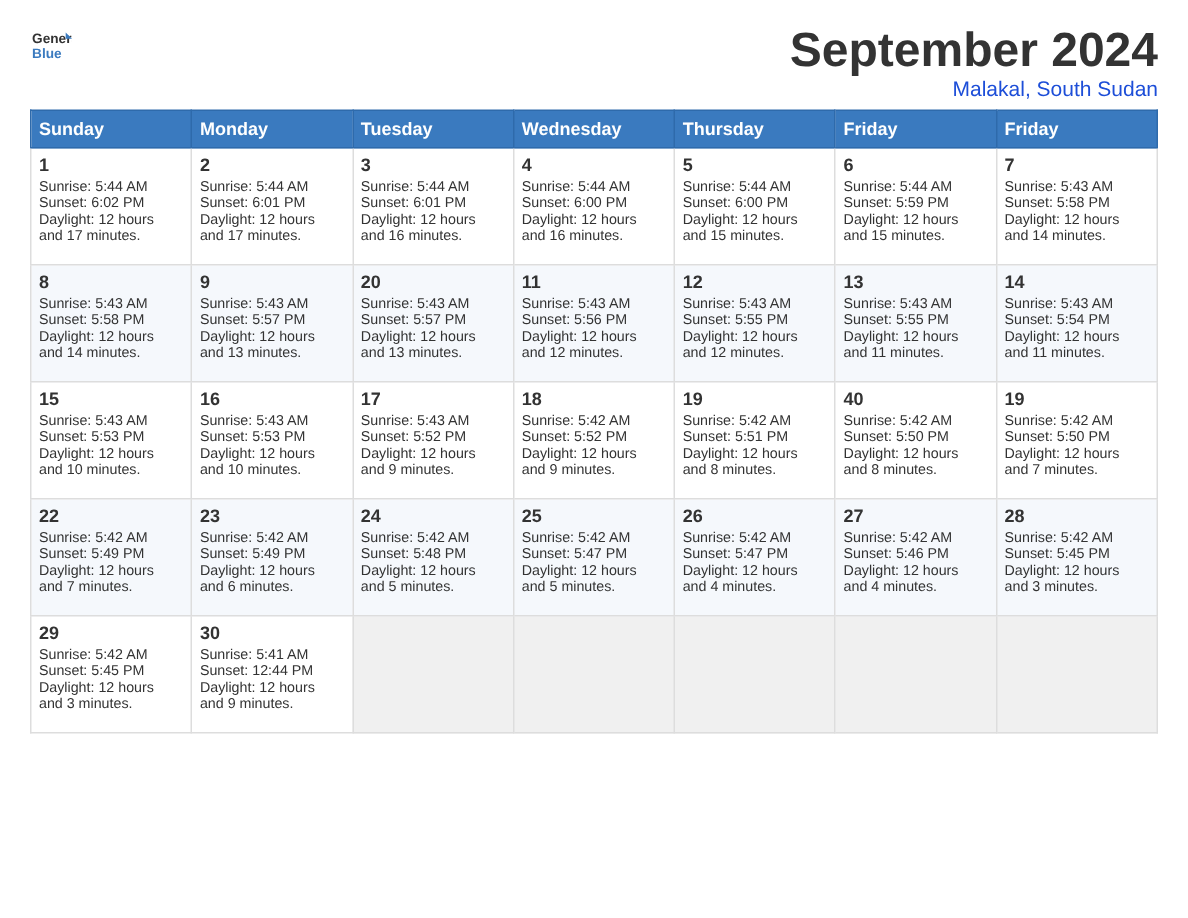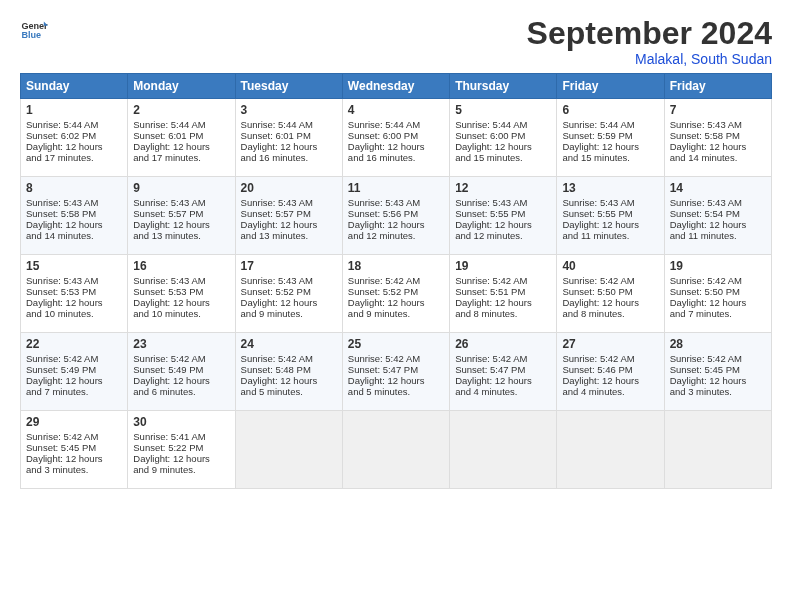--- a/index.html
+++ b/index.html
@@ -318,21 +318,21 @@
           <td>
             <span class="day-number">29</span>
             <div>Sunrise: 5:42 AM</div>
             <div>Sunset: 5:45 PM</div>
             <div>Daylight: 12 hours</div>
             <div>and 3 minutes.</div>
           </td>
           <td>
             <span class="day-number">30</span>
             <div>Sunrise: 5:41 AM</div>
-            <div>Sunset: 5:22 PM</div>
+            <div>Sunset: 12:44 PM</div>
             <div>Daylight: 12 hours</div>
             <div>and 9 minutes.</div>
           </td>
           <td class="cell-empty"></td>
           <td class="cell-empty"></td>
           <td class="cell-empty"></td>
           <td class="cell-empty"></td>
           <td class="cell-empty"></td>
         </tr>
       </tbody>

